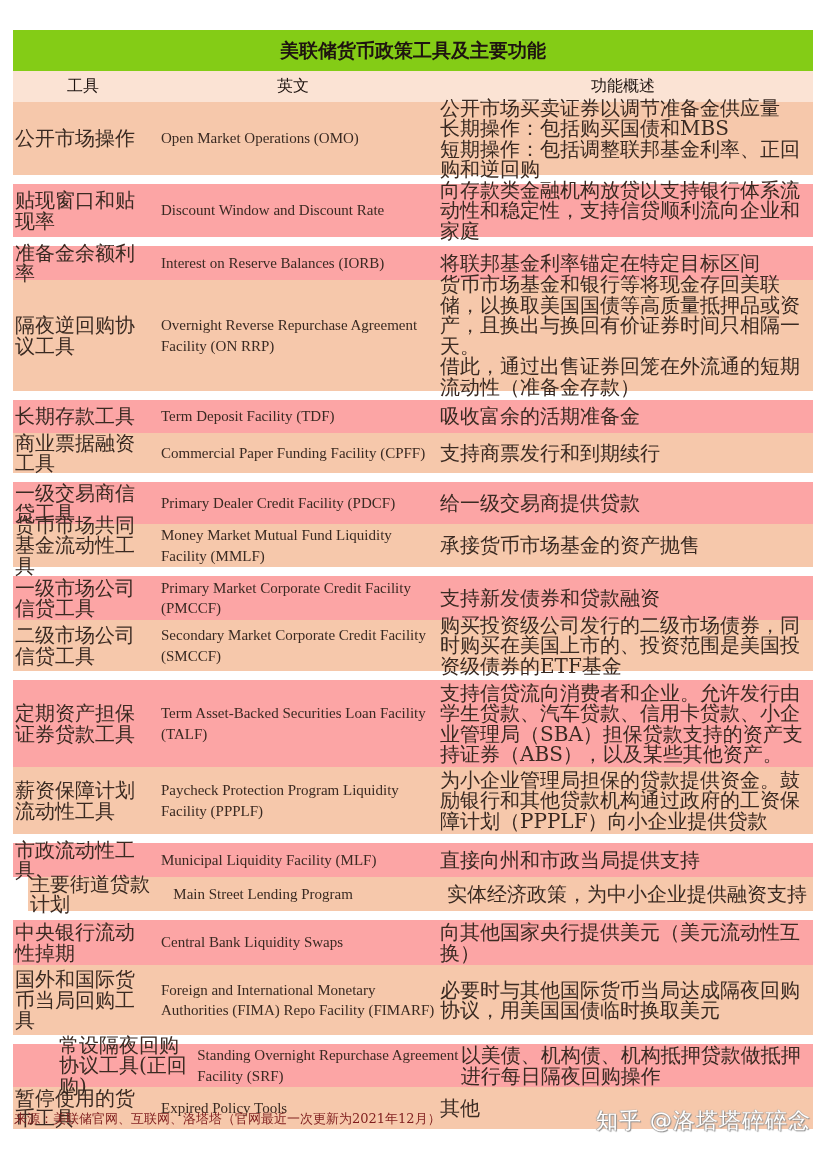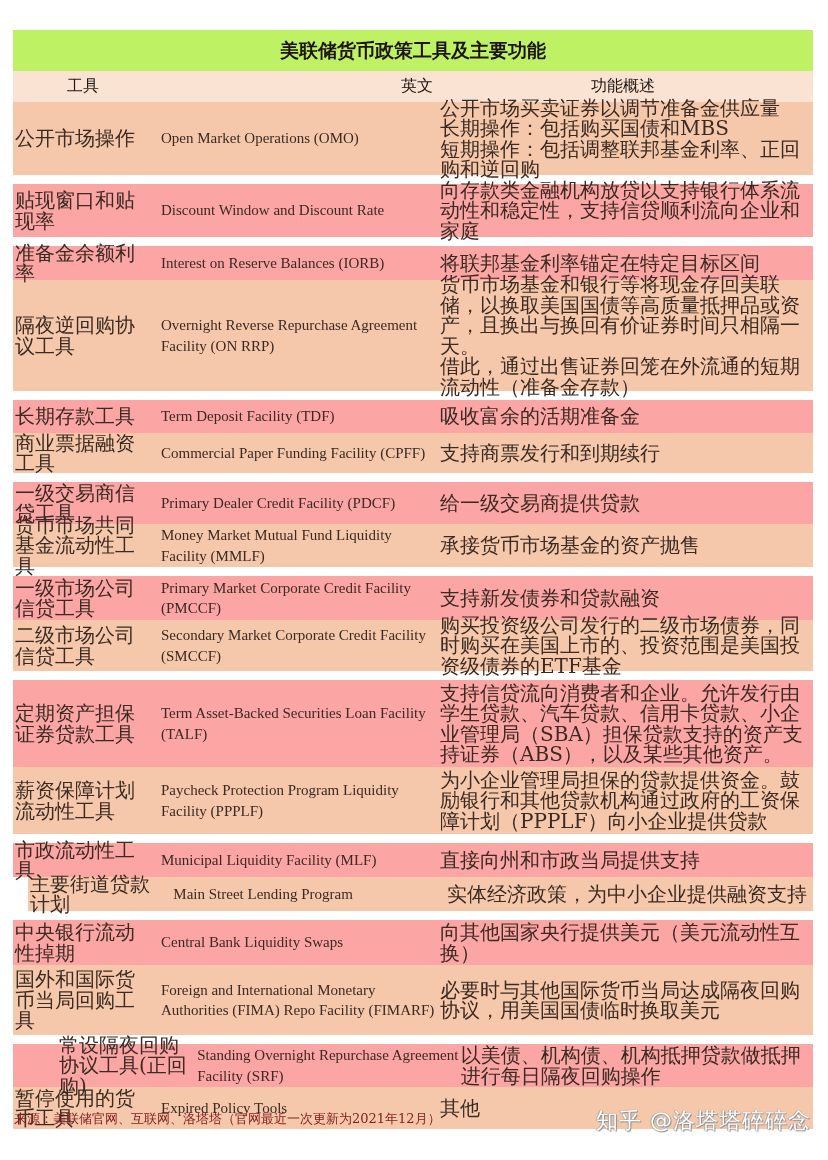--- a/index.html
+++ b/index.html
@@ -2,29 +2,29 @@
 <html><head>
 <meta charset="utf-8">
 <style>
   html, body { margin: 0; padding: 0; }
   body {
     width: 828px; height: 1160px; background: #ffffff; position: relative; overflow: hidden;
     font-family: "DejaVu Serif", "Liberation Serif", serif; color: #3a2a22;
   }
   .table-wrap { position: absolute; left: 13px; top: 30px; width: 800px; }
   .title-bar {
-    height: 41px; background: #bef264; display: flex; align-items: center; justify-content: center;
+    height: 41px; background: #84cc16; display: flex; align-items: center; justify-content: center;
     font-family: "DejaVu Sans", "Liberation Sans", sans-serif; font-weight: bold; font-size: 19px; color: #1e1410;
   }
   .header-row {
     height: 31px; background: #fbe3d4; display: flex; align-items: center;
     font-family: "DejaVu Sans", "Liberation Sans", sans-serif; font-weight: normal; font-size: 16px; color: #1e1410;
   }
   .header-row .c1 { width: 140px; text-align: center; }
-  .header-row .c2 { width: 280px; text-align: right; }
+  .header-row .c2 { width: 280px; text-align: center; }
   .header-row .c3 { width: 380px; text-align: center; }
   .row { display: flex; align-items: center; box-sizing: border-box; }
   .row.dark { background: #f6c8ab; }
   .row.light { background: #fca5a5; margin-top: 9px; }
   .cell { box-sizing: border-box; font-size: 20px; line-height: 20.5px; white-space: pre-line; }
   .cell.c1 { width: 145px; padding-left: 2px; padding-right: 4px; }
   .cell.c2 { width: 280px; padding-left: 3px; font-family: "Liberation Serif", "DejaVu Serif", serif; font-size: 15px; }
   .cell.c3 { width: 375px; padding-left: 2px; padding-right: 2px; }
   .source {
     position: absolute; left: 14px; top: 1110px; font-size: 13px; color: #7f1d1d;

